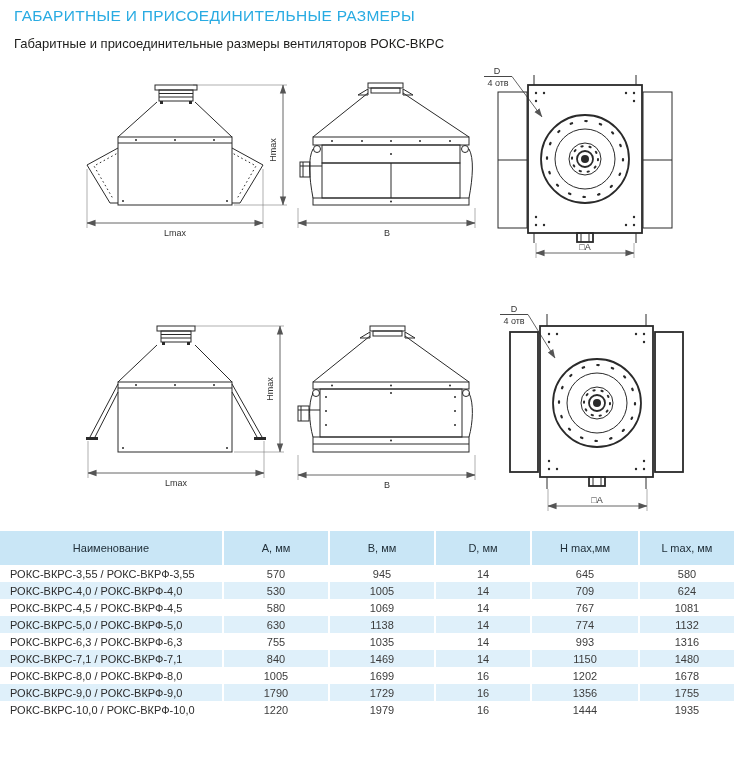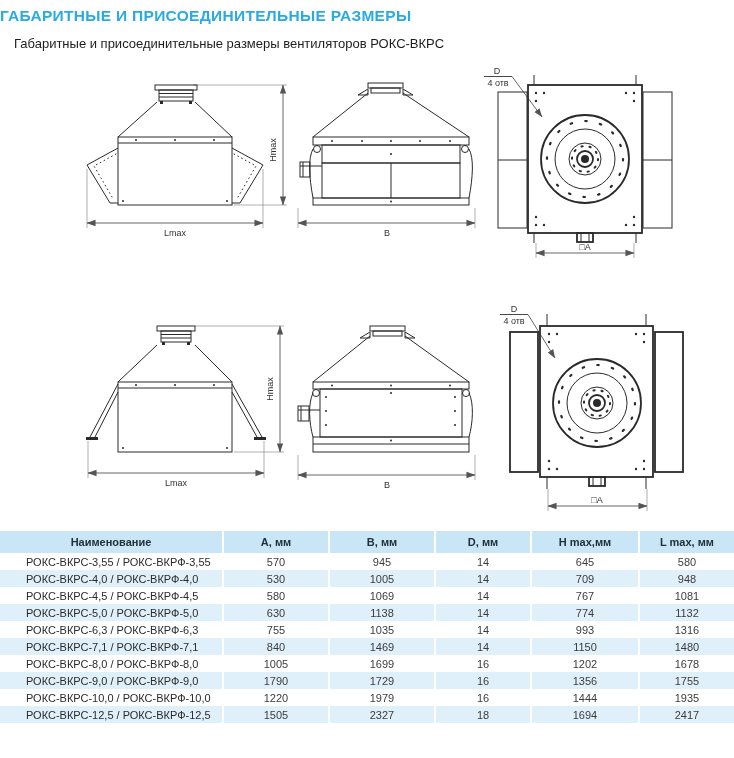--- a/index.html
+++ b/index.html
@@ -5,37 +5,37 @@
   :root{
     --accent:#29abe2;
     --table-header-bg:#c9e6f6;
     --table-row-alt-bg:#dff0fa;
     --text:#1d1d1b;
   }
   *{margin:0;padding:0;box-sizing:border-box}
   html,body{background:#fff}
   body{font-family:"Liberation Sans",sans-serif;color:var(--text)}
   .page{position:relative;width:734px;height:758px;background:#fff;overflow:hidden}
-  .page-title{position:absolute;left:0;top:7px;font-size:15.5px;font-weight:bold;color:var(--accent);letter-spacing:.3px}
+  .page-title{position:absolute;left:14px;top:7px;font-size:15.5px;font-weight:normal;color:var(--accent);letter-spacing:.3px}
   .section-subtitle{position:absolute;left:14px;font-size:13px;font-weight:normal;color:var(--text)}
   .sub1{top:36px}
   .sub2{top:268px}
   svg.drawing{position:absolute;overflow:visible}
   .ln{stroke:#2a2a2a;fill:none;stroke-width:1}
   .bold{stroke-width:1.8}
   .dim{stroke:#555;stroke-width:.9;fill:none}
   .ext{stroke:#7a7a7a;stroke-width:.6;fill:none}
   .dot{fill:#2a2a2a;stroke:none}
   .dtxt{font-family:"Liberation Sans",sans-serif;font-size:9px;fill:#333}
   
   table.dims{position:absolute;left:0;top:531px;width:734px;border-collapse:separate;border-spacing:0;table-layout:fixed;font-size:11px}
-  table.dims th{background:var(--table-header-bg);height:22px;font-weight:bold;color:#21303a;text-align:center;border-left:2px solid #fff}
+  table.dims th{background:var(--table-header-bg);height:34px;font-weight:normal;color:#21303a;text-align:center;border-left:2px solid #fff}
   table.dims th:first-child{border-left:none}
   table.dims td{height:17px;text-align:center;color:#3c3c3c;border-left:2px solid #fff;overflow:hidden;white-space:nowrap}
-  table.dims td:first-child{text-align:left;padding-left:26px;border-left:none;color:#2b2b2b}
+  table.dims td:first-child{text-align:left;padding-left:10px;border-left:none;color:#2b2b2b}
   table.dims tbody tr:nth-child(even){background:var(--table-row-alt-bg)}
   table.dims tbody tr:nth-child(odd){background:#fff}
 </style>
 </head>
 <body>
 
 <div class="page">
 
   <svg width="0" height="0" style="position:absolute">
     <defs>
@@ -286,21 +286,21 @@
           <td>14</td>
           <td>645</td>
           <td>580</td>
         </tr>
         <tr>
           <td>РОКС-ВКРС-4,0 / РОКС-ВКРФ-4,0</td>
           <td>530</td>
           <td>1005</td>
           <td>14</td>
           <td>709</td>
-          <td>948</td>
+          <td>624</td>
         </tr>
         <tr>
           <td>РОКС-ВКРС-4,5 / РОКС-ВКРФ-4,5</td>
           <td>580</td>
           <td>1069</td>
           <td>14</td>
           <td>767</td>
           <td>1081</td>
         </tr>
         <tr>
@@ -344,24 +344,16 @@
           <td>1755</td>
         </tr>
         <tr>
           <td>РОКС-ВКРС-10,0 / РОКС-ВКРФ-10,0</td>
           <td>1220</td>
           <td>1979</td>
           <td>16</td>
           <td>1444</td>
           <td>1935</td>
         </tr>
-        <tr>
-          <td>РОКС-ВКРС-12,5 / РОКС-ВКРФ-12,5</td>
-          <td>1505</td>
-          <td>2327</td>
-          <td>18</td>
-          <td>1694</td>
-          <td>2417</td>
-        </tr>
       </tbody>
   </table>
 
 </div>
 
 </body></html>

